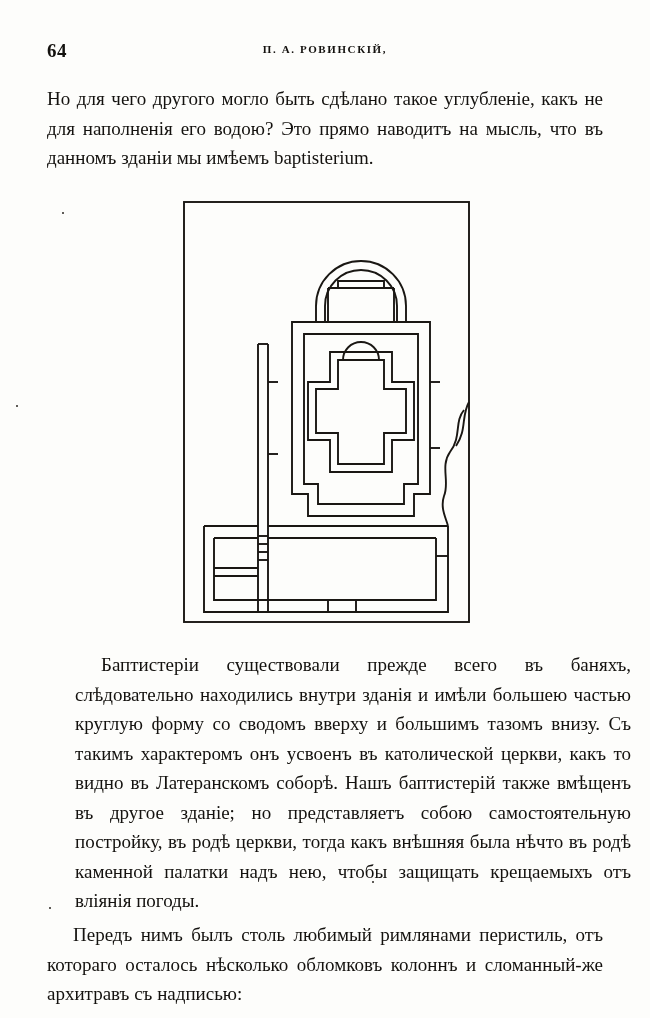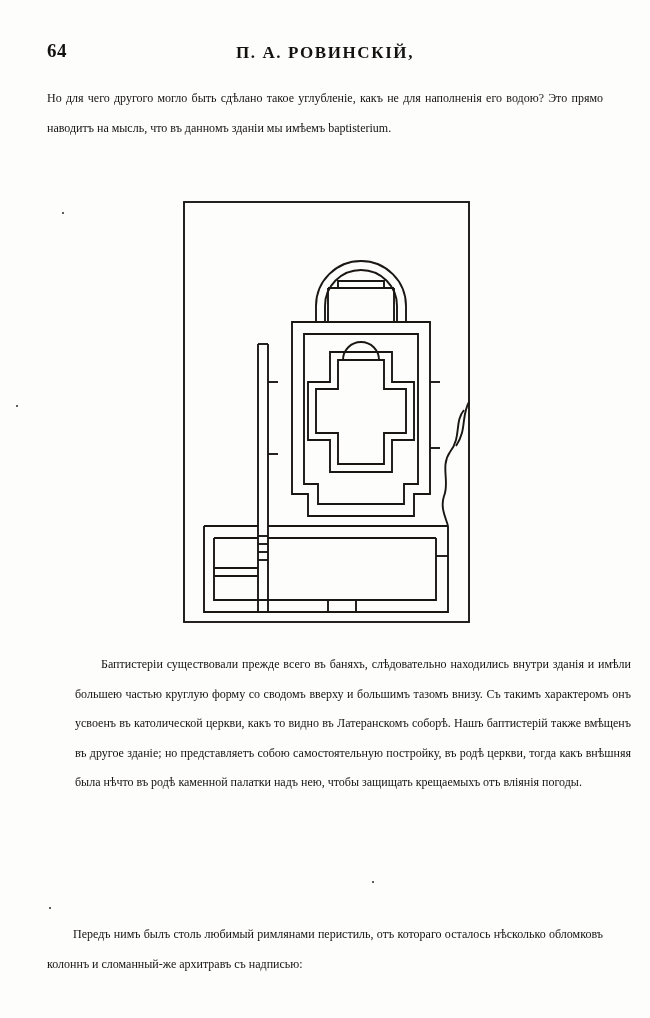--- a/index.html
+++ b/index.html
@@ -31,31 +31,31 @@
     font-size: 19px;
     font-weight: bold;
     letter-spacing: 0.5px;
   }
   .running-head {
     position: absolute;
     left: 0;
     top: 3px;
     width: 650px;
     text-align: center;
-    font-size: 17px;
+    font-size: 11px;
     font-weight: bold;
     letter-spacing: 1.6px;
     text-transform: uppercase;
   }
   
   .para {
     position: absolute;
     width: 556px;
     left: 47px;
-    font-size: 12px;
+    font-size: 19px;
     line-height: 29.5px;
     text-align: justify;
     text-justify: inter-word;
   }
   .para.p1 { top: 84px; }
   .para.p2 { top: 650px; margin-left: 28px; }
   .para.p3 { top: 920px; }
   .indent { display: inline-block; width: 26px; }
 
   

